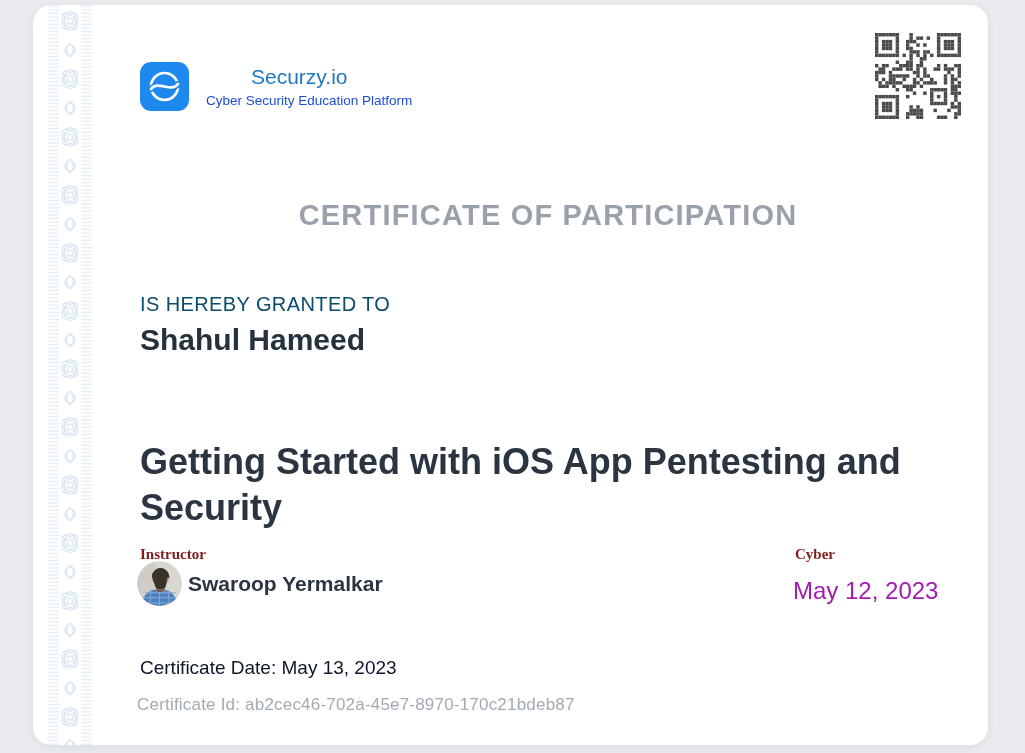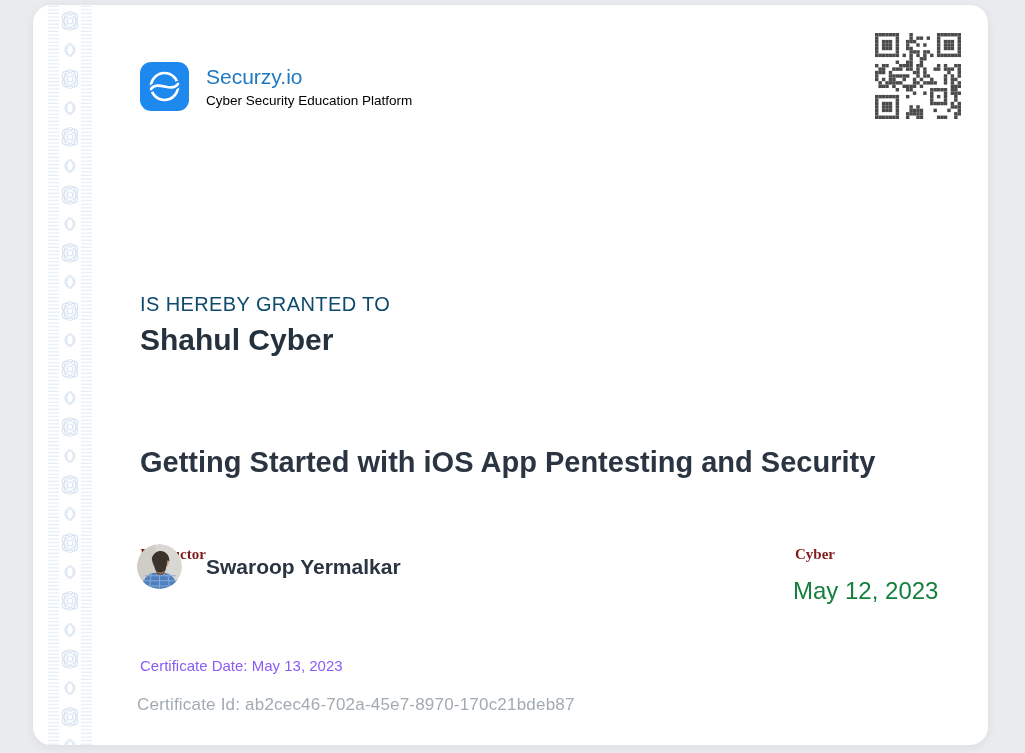--- a/index.html
+++ b/index.html
@@ -9,39 +9,39 @@
     font-family:"Liberation Sans","DejaVu Sans",sans-serif;
   }
   .card{
     position:absolute;left:33px;top:5px;width:955px;height:740px;
     background:#ffffff;border-radius:18px;overflow:hidden;
     box-shadow:0 2px 10px rgba(40,50,70,0.07);
   }
   .ornament{position:absolute;left:15px;top:0;width:44px;height:100%;}
   .brand-row{position:absolute;left:107px;top:57px;display:flex;align-items:center;gap:17px;}
   .logo{width:49px;height:49px;flex:0 0 auto;}
-  .brand-name{font-size:21px;color:#1f78c1;line-height:1.15;}
-  .brand-tagline{font-size:13.5px;color:#000000;margin-top:3px;}
+  .brand-name{font-size:21px;color:#1f78c1;line-height:1.15;margin-left:45px;}
+  .brand-tagline{font-size:13.5px;color:#1d4ed8;margin-top:3px;}
   .qr{position:absolute;left:842px;top:28px;width:86px;height:86px;}
   .cert-title{
     position:absolute;left:107px;top:194px;width:816px;text-align:center;
     font-size:29px;font-weight:600;letter-spacing:1.2px;color:#99a1aa;margin:0;
   }
   .granted-label{position:absolute;left:107px;top:288px;font-size:20px;color:#0c4a6e;letter-spacing:0.4px;}
   .recipient{position:absolute;left:107px;top:318px;font-size:30px;font-weight:700;color:#25313d;margin:0;}
   .certify-label{position:absolute;left:107px;top:400px;font-size:20px;color:#a3abb3;letter-spacing:0.2px;}
-  .webinar{position:absolute;left:107px;top:434px;width:824px;font-size:29px;font-weight:700;color:#2b3542;line-height:46px;margin:0;}
+  .webinar{position:absolute;left:107px;top:434px;width:824px;font-size:36px;font-weight:700;color:#2b3542;line-height:46px;margin:0;}
   .col-label{font-size:15px;font-weight:700;color:#7f1d1d;font-family:Liberation Serif, serif;}
   .instructor-label{position:absolute;left:107px;top:541px;}
-  .instructor-row{position:absolute;left:104px;top:539px;display:flex;align-items:center;gap:24px;}
+  .instructor-row{position:absolute;left:104px;top:556px;display:flex;align-items:center;gap:6px;}
   .avatar{width:45px;height:45px;border-radius:50%;overflow:hidden;flex:0 0 auto;}
   .instructor-name{font-size:21px;font-weight:700;color:#2b3542;}
   .date-label{position:absolute;left:762px;top:541px;}
-  .date-value{position:absolute;left:760px;top:572px;font-size:24px;font-weight:500;color:#15803d;}
-  .cert-date{position:absolute;left:107px;top:652px;font-size:15px;color:#8b5cf6;}
+  .date-value{position:absolute;left:760px;top:572px;font-size:24px;font-weight:500;color:#a21caf;}
+  .cert-date{position:absolute;left:107px;top:652px;font-size:19px;color:#0f172a;}
   .cert-id{position:absolute;left:104px;top:690px;font-size:17px;color:#a2aab2;letter-spacing:0.2px;}
 </style>
 </head>
 <body>
 
 <div class="card">
 
   <svg class="ornament" width="44" height="740" xmlns="http://www.w3.org/2000/svg">
     <defs>
       <pattern id="lines" width="44" height="3.6" patternUnits="userSpaceOnUse">
@@ -351,23 +351,24 @@
         <rect x="30.96" y="82.56" width="3.44" height="3.44" fill="#4a4a4a"></rect>
         <rect x="41.28" y="82.56" width="3.44" height="3.44" fill="#4a4a4a"></rect>
         <rect x="44.72" y="82.56" width="3.44" height="3.44" fill="#4a4a4a"></rect>
         <rect x="61.92" y="82.56" width="3.44" height="3.44" fill="#4a4a4a"></rect>
         <rect x="65.36" y="82.56" width="3.44" height="3.44" fill="#4a4a4a"></rect>
         <rect x="68.80" y="82.56" width="3.44" height="3.44" fill="#4a4a4a"></rect>
         <rect x="79.12" y="82.56" width="3.44" height="3.44" fill="#4a4a4a"></rect>
       </svg>
   </div>
 
+  <h1 class="cert-title">CERTIFICATE OF PARTICIPATION</h1>
 
   <div class="granted-label">IS HEREBY GRANTED TO</div>
-  <h2 class="recipient">Shahul Cyber</h2>
+  <h2 class="recipient">Shahul Hameed</h2>
 
   <h2 class="webinar">Getting Started with iOS App Pentesting and Security</h2>
 
   <div class="col-label instructor-label">Instructor</div>
   <div class="instructor-row">
     <span class="avatar">
       <svg viewBox="0 0 44 44" width="45" height="45" xmlns="http://www.w3.org/2000/svg">
         <defs>
             <clipPath id="avclip">
               <circle cx="22" cy="22" r="22"></circle>

